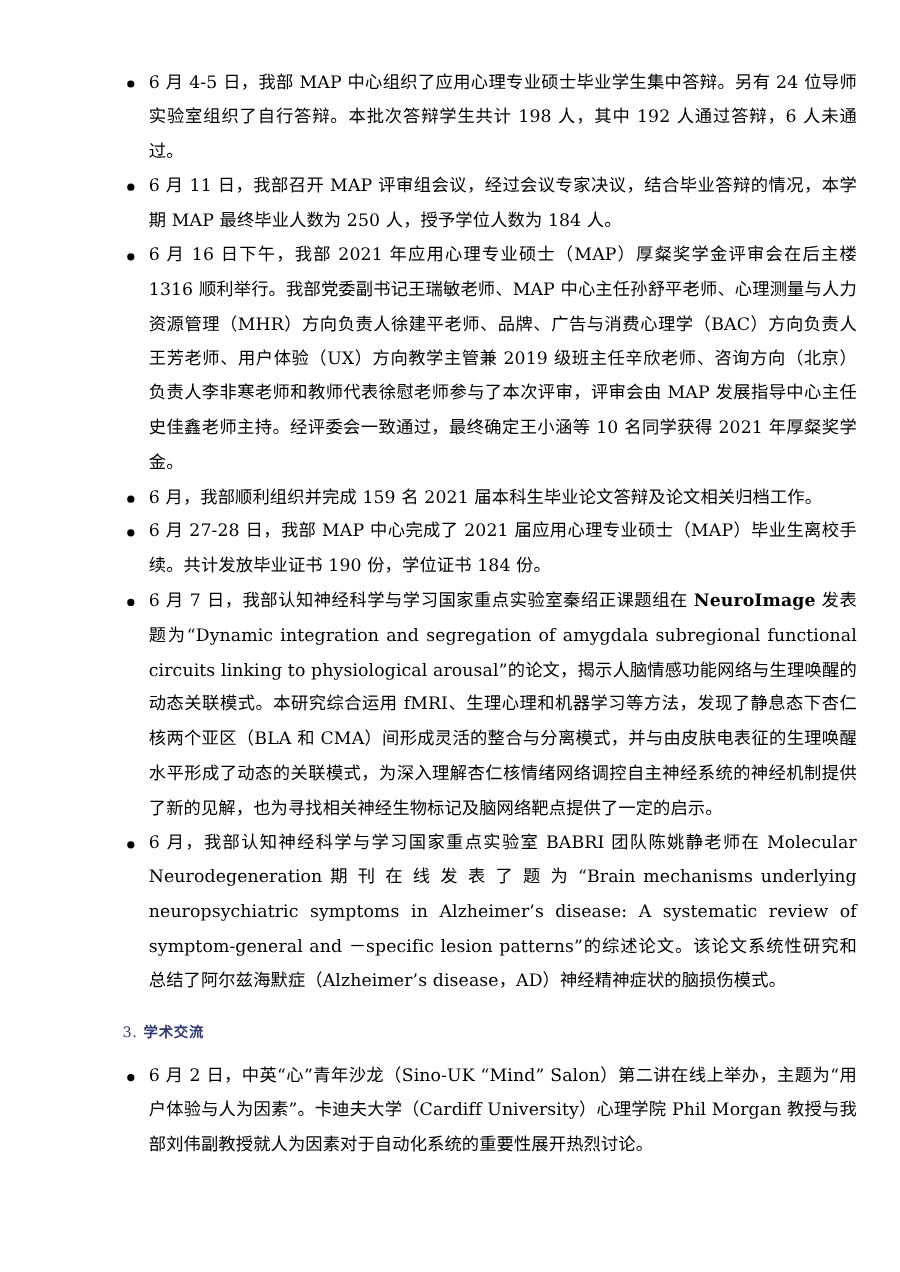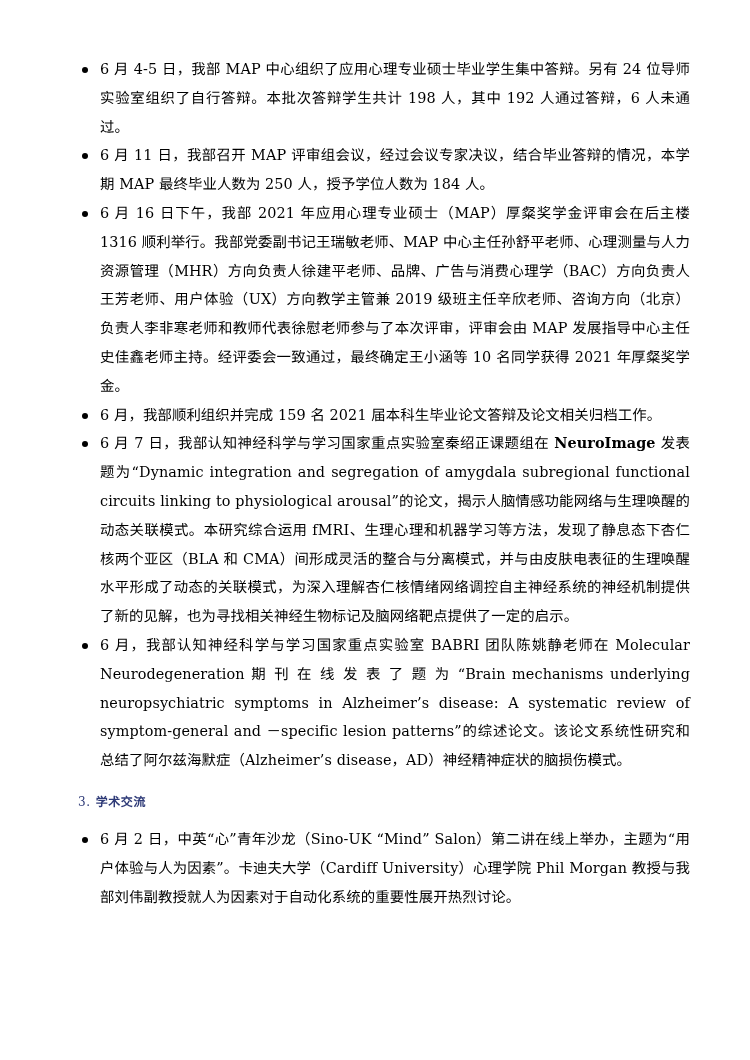--- a/index.html
+++ b/index.html
@@ -14,21 +14,21 @@
     overflow: hidden;
     font-family: "DejaVu Serif", "Liberation Serif", serif;
     color: #000000;
     -webkit-font-smoothing: antialiased;
   }
   .page {
     position: relative;
     width: 630px;
     height: 1060px;
     box-sizing: border-box;
-    padding: 55px 62px 0 78px;
+    padding: 55px 62px 0 102px;
   }
   .doc-body {
     width: 612px;
   }
   
   ul.bullets {
     list-style: none;
     margin: 0;
     padding: 0;
   }
@@ -89,20 +89,23 @@
       </li>
       <li>
         <span class="ltxt">6 月 11 日，我部召开 MAP 评审组会议，经过会议专家决议，结合毕业答辩的情况，本学期 MAP 最终毕业人数为 250 人，授予学位人数为 184 人。</span>
       </li>
       <li>
         <span class="ltxt">6 月 16 日下午，我部 2021 年应用心理专业硕士（MAP）厚粲奖学金评审会在后主楼 1316 顺利举行。我部党委副书记王瑞敏老师、MAP 中心主任孙舒平老师、心理测量与人力资源管理（MHR）方向负责人徐建平老师、品牌、广告与消费心理学（BAC）方向负责人王芳老师、用户体验（UX）方向教学主管兼 2019 级班主任辛欣老师、咨询方向（北京）负责人李非寒老师和教师代表徐慰老师参与了本次评审，评审会由 MAP 发展指导中心主任史佳鑫老师主持。经评委会一致通过，最终确定王小涵等 10 名同学获得 2021 年厚粲奖学金。</span>
       </li>
       <li>
         <span class="ltxt">6 月，我部顺利组织并完成 159 名 2021 届本科生毕业论文答辩及论文相关归档工作。</span>
       </li>
+      <li>
+        <span class="ltxt">6 月 27-28 日，我部 MAP 中心完成了 2021 届应用心理专业硕士（MAP）毕业生离校手续。共计发放毕业证书 190 份，学位证书 184 份。</span>
+      </li>
 
       <li>
         <span class="ltxt"><span>6 月 7 日，我部认知神经科学与学习国家重点实验室秦绍正课题组在 </span><span class="itb">NeuroImage</span><span> 发表题为</span><span>“</span><span class="it">Dynamic integration and segregation of amygdala subregional functional circuits linking to physiological arousal</span><span>”</span><span>的论文，揭示人脑情感功能网络与生理唤醒的动态关联模式。本研究综合运用 fMRI、生理心理和机器学习等方法，发现了静息态下杏仁核两个亚区（BLA 和 CMA）间形成灵活的整合与分离模式，并与由皮肤电表征的生理唤醒水平形成了动态的关联模式，为深入理解杏仁核情绪网络调控自主神经系统的神经机制提供了新的见解，也为寻找相关神经生物标记及脑网络靶点提供了一定的启示。</span></span>
       </li>
 
       <li>
         <span class="ltxt"><span>6 月，我部认知神经科学与学习国家重点实验室 BABRI 团队陈姚静老师在 </span><span class="it">Molecular Neurodegeneration</span><span> 期 刊 在 线 发 表 了 题 为 </span><span>“</span><span class="it">Brain mechanisms underlying neuropsychiatric symptoms in Alzheimer’s disease: A systematic review of symptom-general and －specific lesion patterns</span><span>”</span><span>的综述论文。该论文系统性研究和总结了阿尔兹海默症（Alzheimer’s disease，AD）神经精神症状的脑损伤模式。</span></span>
       </li>
     </ul>
 

